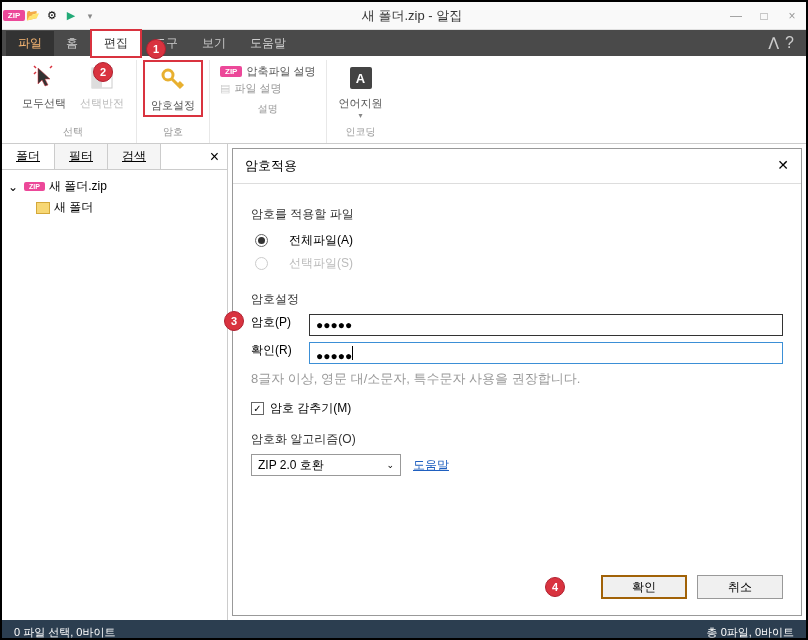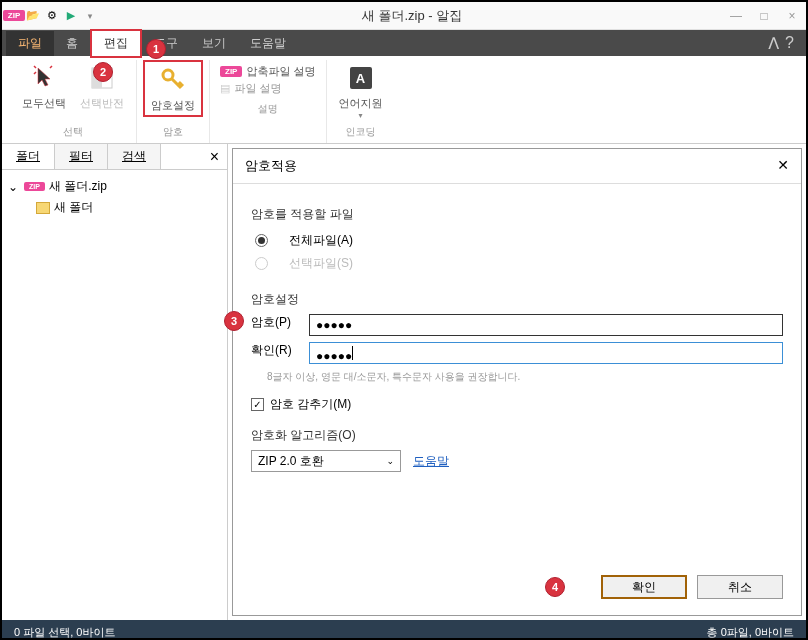--- a/index.html
+++ b/index.html
@@ -51,21 +51,21 @@
     .radio-row { display: flex; align-items: center; gap: 21px; padding: 3px 4px; }
     .radio-row.disabled { color: #bbb; }
     .radio { width: 13px; height: 13px; border: 1px solid #666; border-radius: 50%; position: relative; }
     .radio.checked::after { content: ''; position: absolute; inset: 2px; background: #333; border-radius: 50%; }
     .radio.disabled { border-color: #ccc; }
     
     .form-row { display: flex; align-items: flex-start; gap: 12px; margin: 6px 0; position: relative; }
     .form-label { width: 46px; }
     .pw-input { flex: 1; border: 1px solid #333; padding: 3px 6px; font-size: 12px; height: 22px; }
     .pw-input.focus { border: 1px solid #3b8fd6; }
-    .hint { color: #999; font-size: 10px; margin: 4px 16px 12px; }
+    .hint { color: #999; font-size: 13px; margin: 4px 0 12px; }
     .checkbox-row { display: flex; align-items: center; gap: 6px; margin: 10px 0; }
     .checkbox { width: 13px; height: 13px; border: 1px solid #666; display: flex; align-items: center; justify-content: center; font-size: 10px; }
     .select { border: 1px solid #999; padding: 2px 6px; width: 150px; height: 22px; display: flex; align-items: center; justify-content: space-between; font-size: 12px; }
     .link { color: #2060c0; text-decoration: underline; cursor: pointer; margin-left: 12px; }
     .dialog-buttons { display: flex; justify-content: flex-end; gap: 10px; padding: 0 18px 16px; position: relative; }
     .dlg-btn { width: 86px; height: 24px; border: 1px solid #999; background: #f0f0f0; font-size: 12px; cursor: pointer; display: flex; align-items: center; justify-content: center; }
     .dlg-btn.primary { border: 2px solid #a16207; }
     
     .statusbar { height: 24px; background: #2c3e50; color: #fff; font-size: 11px; display: flex; align-items: center; padding: 0 12px; justify-content: space-between; }
     

